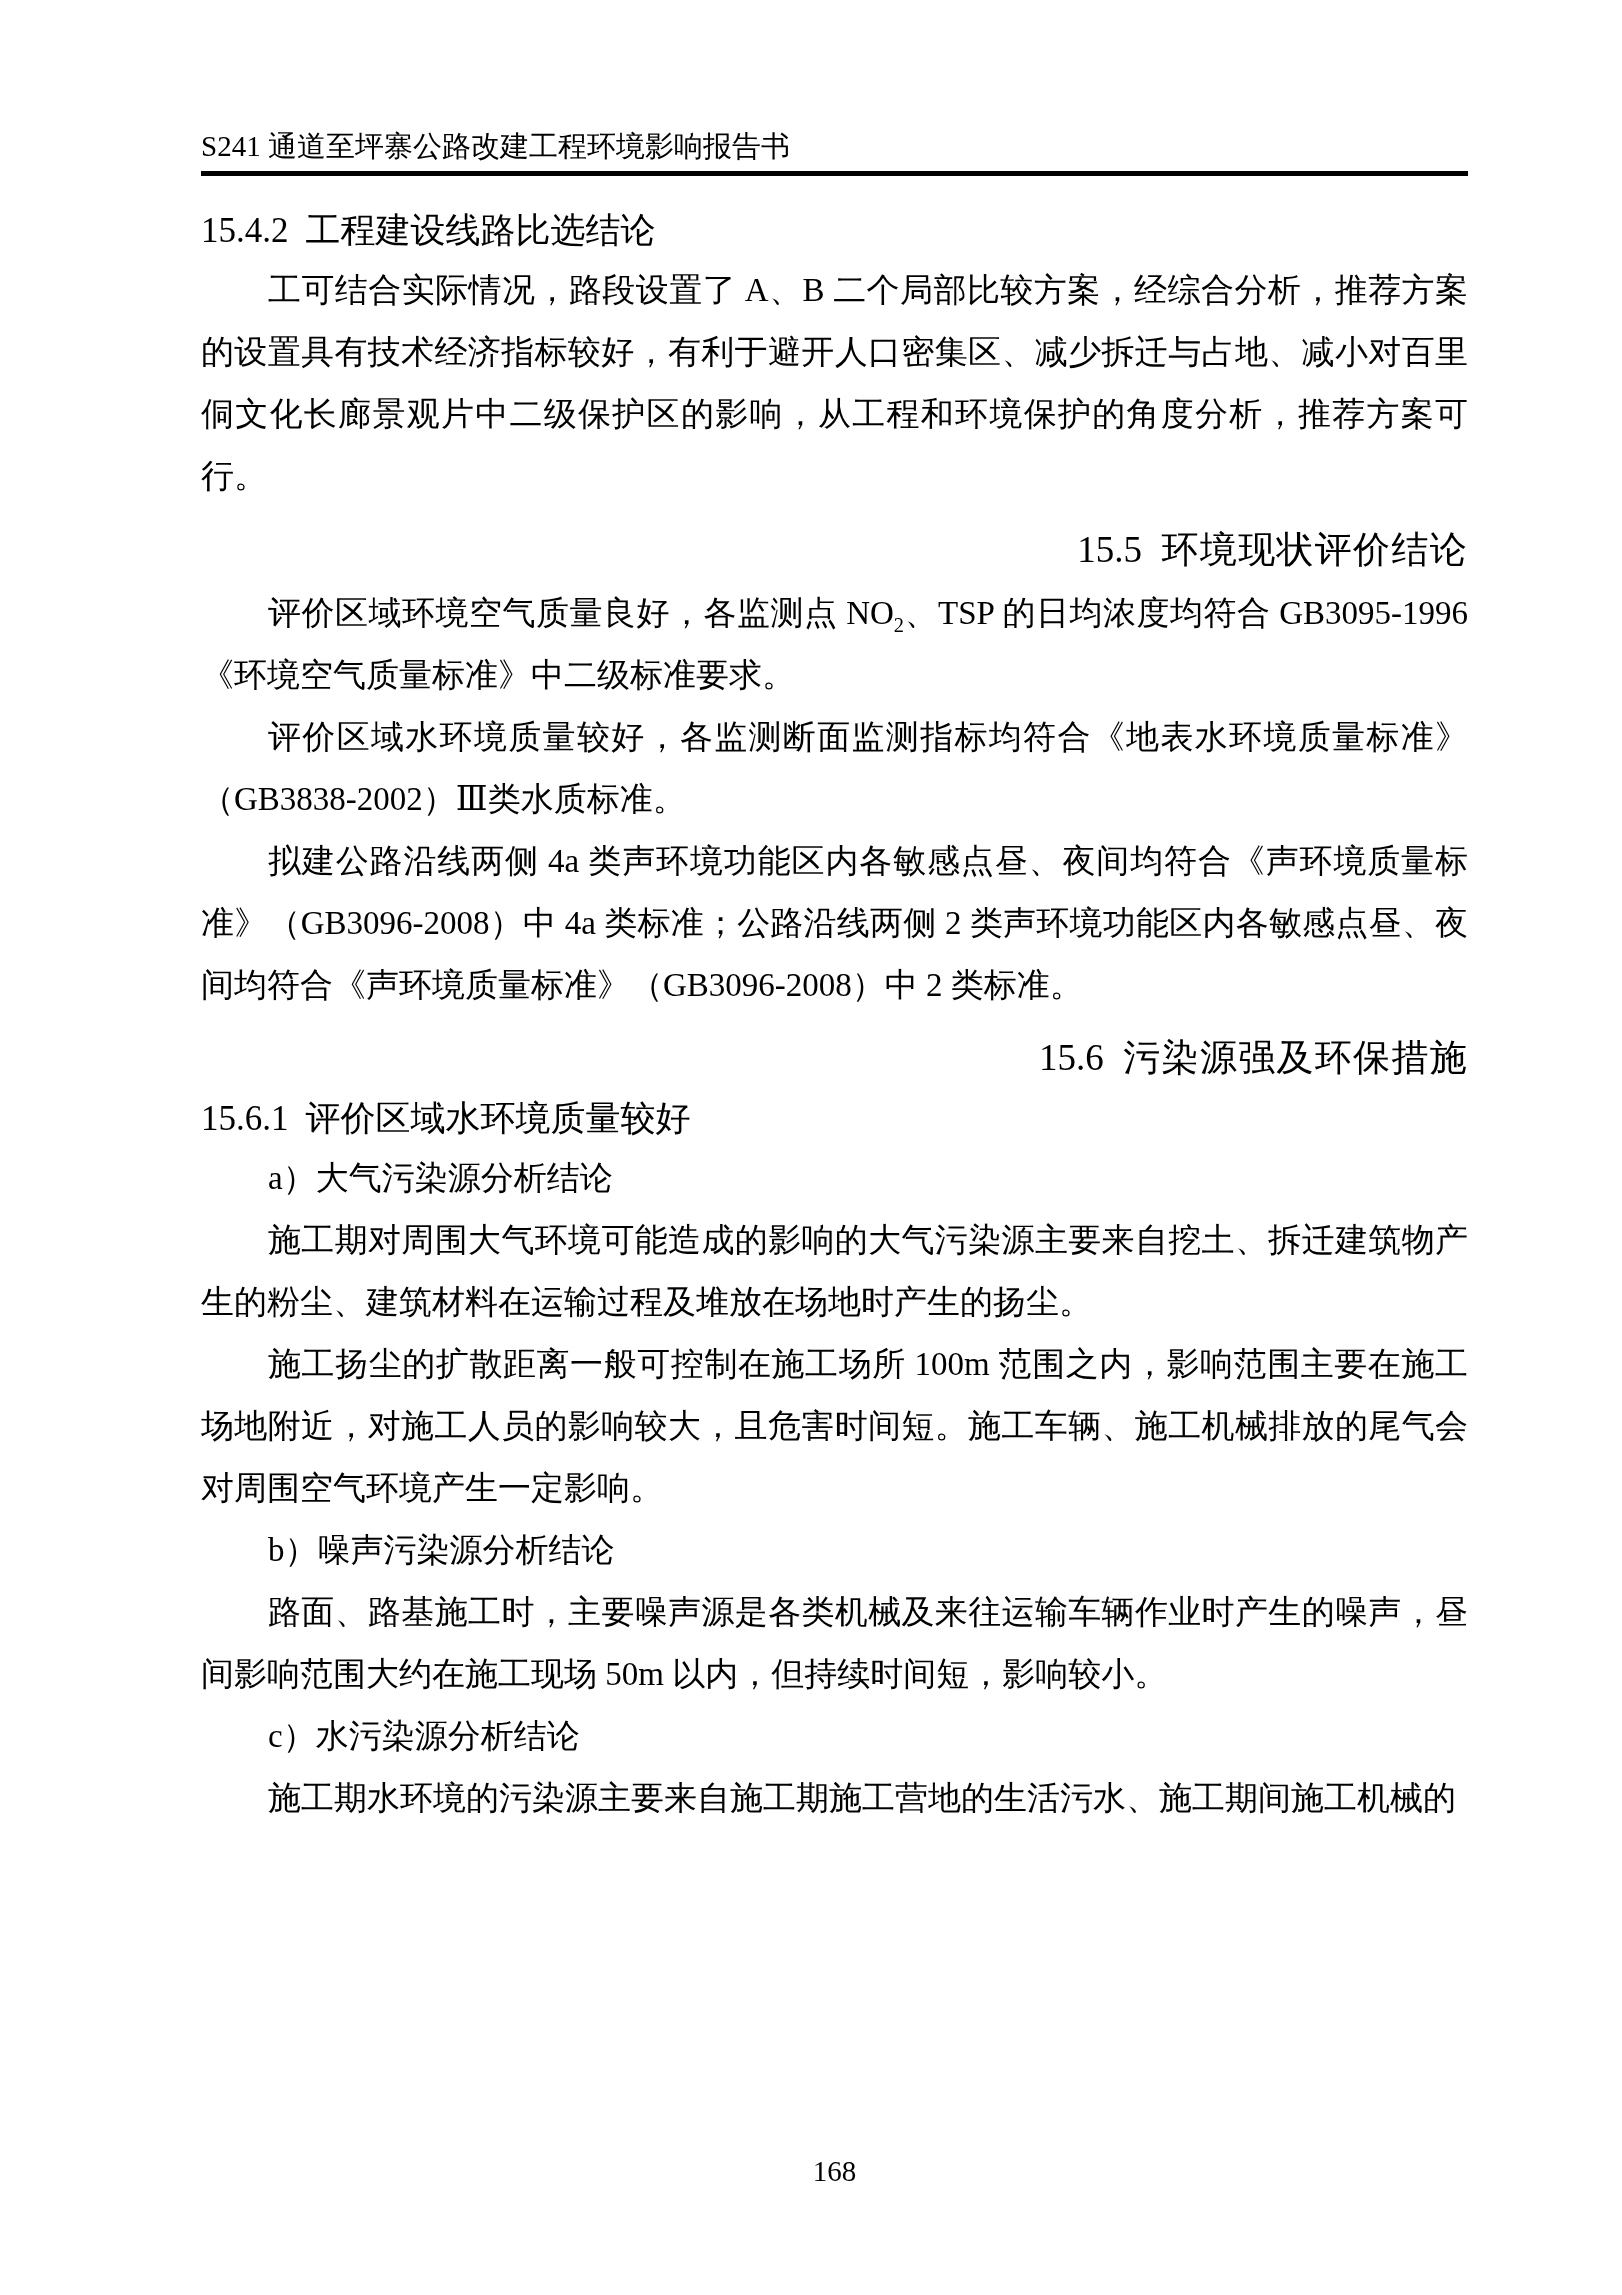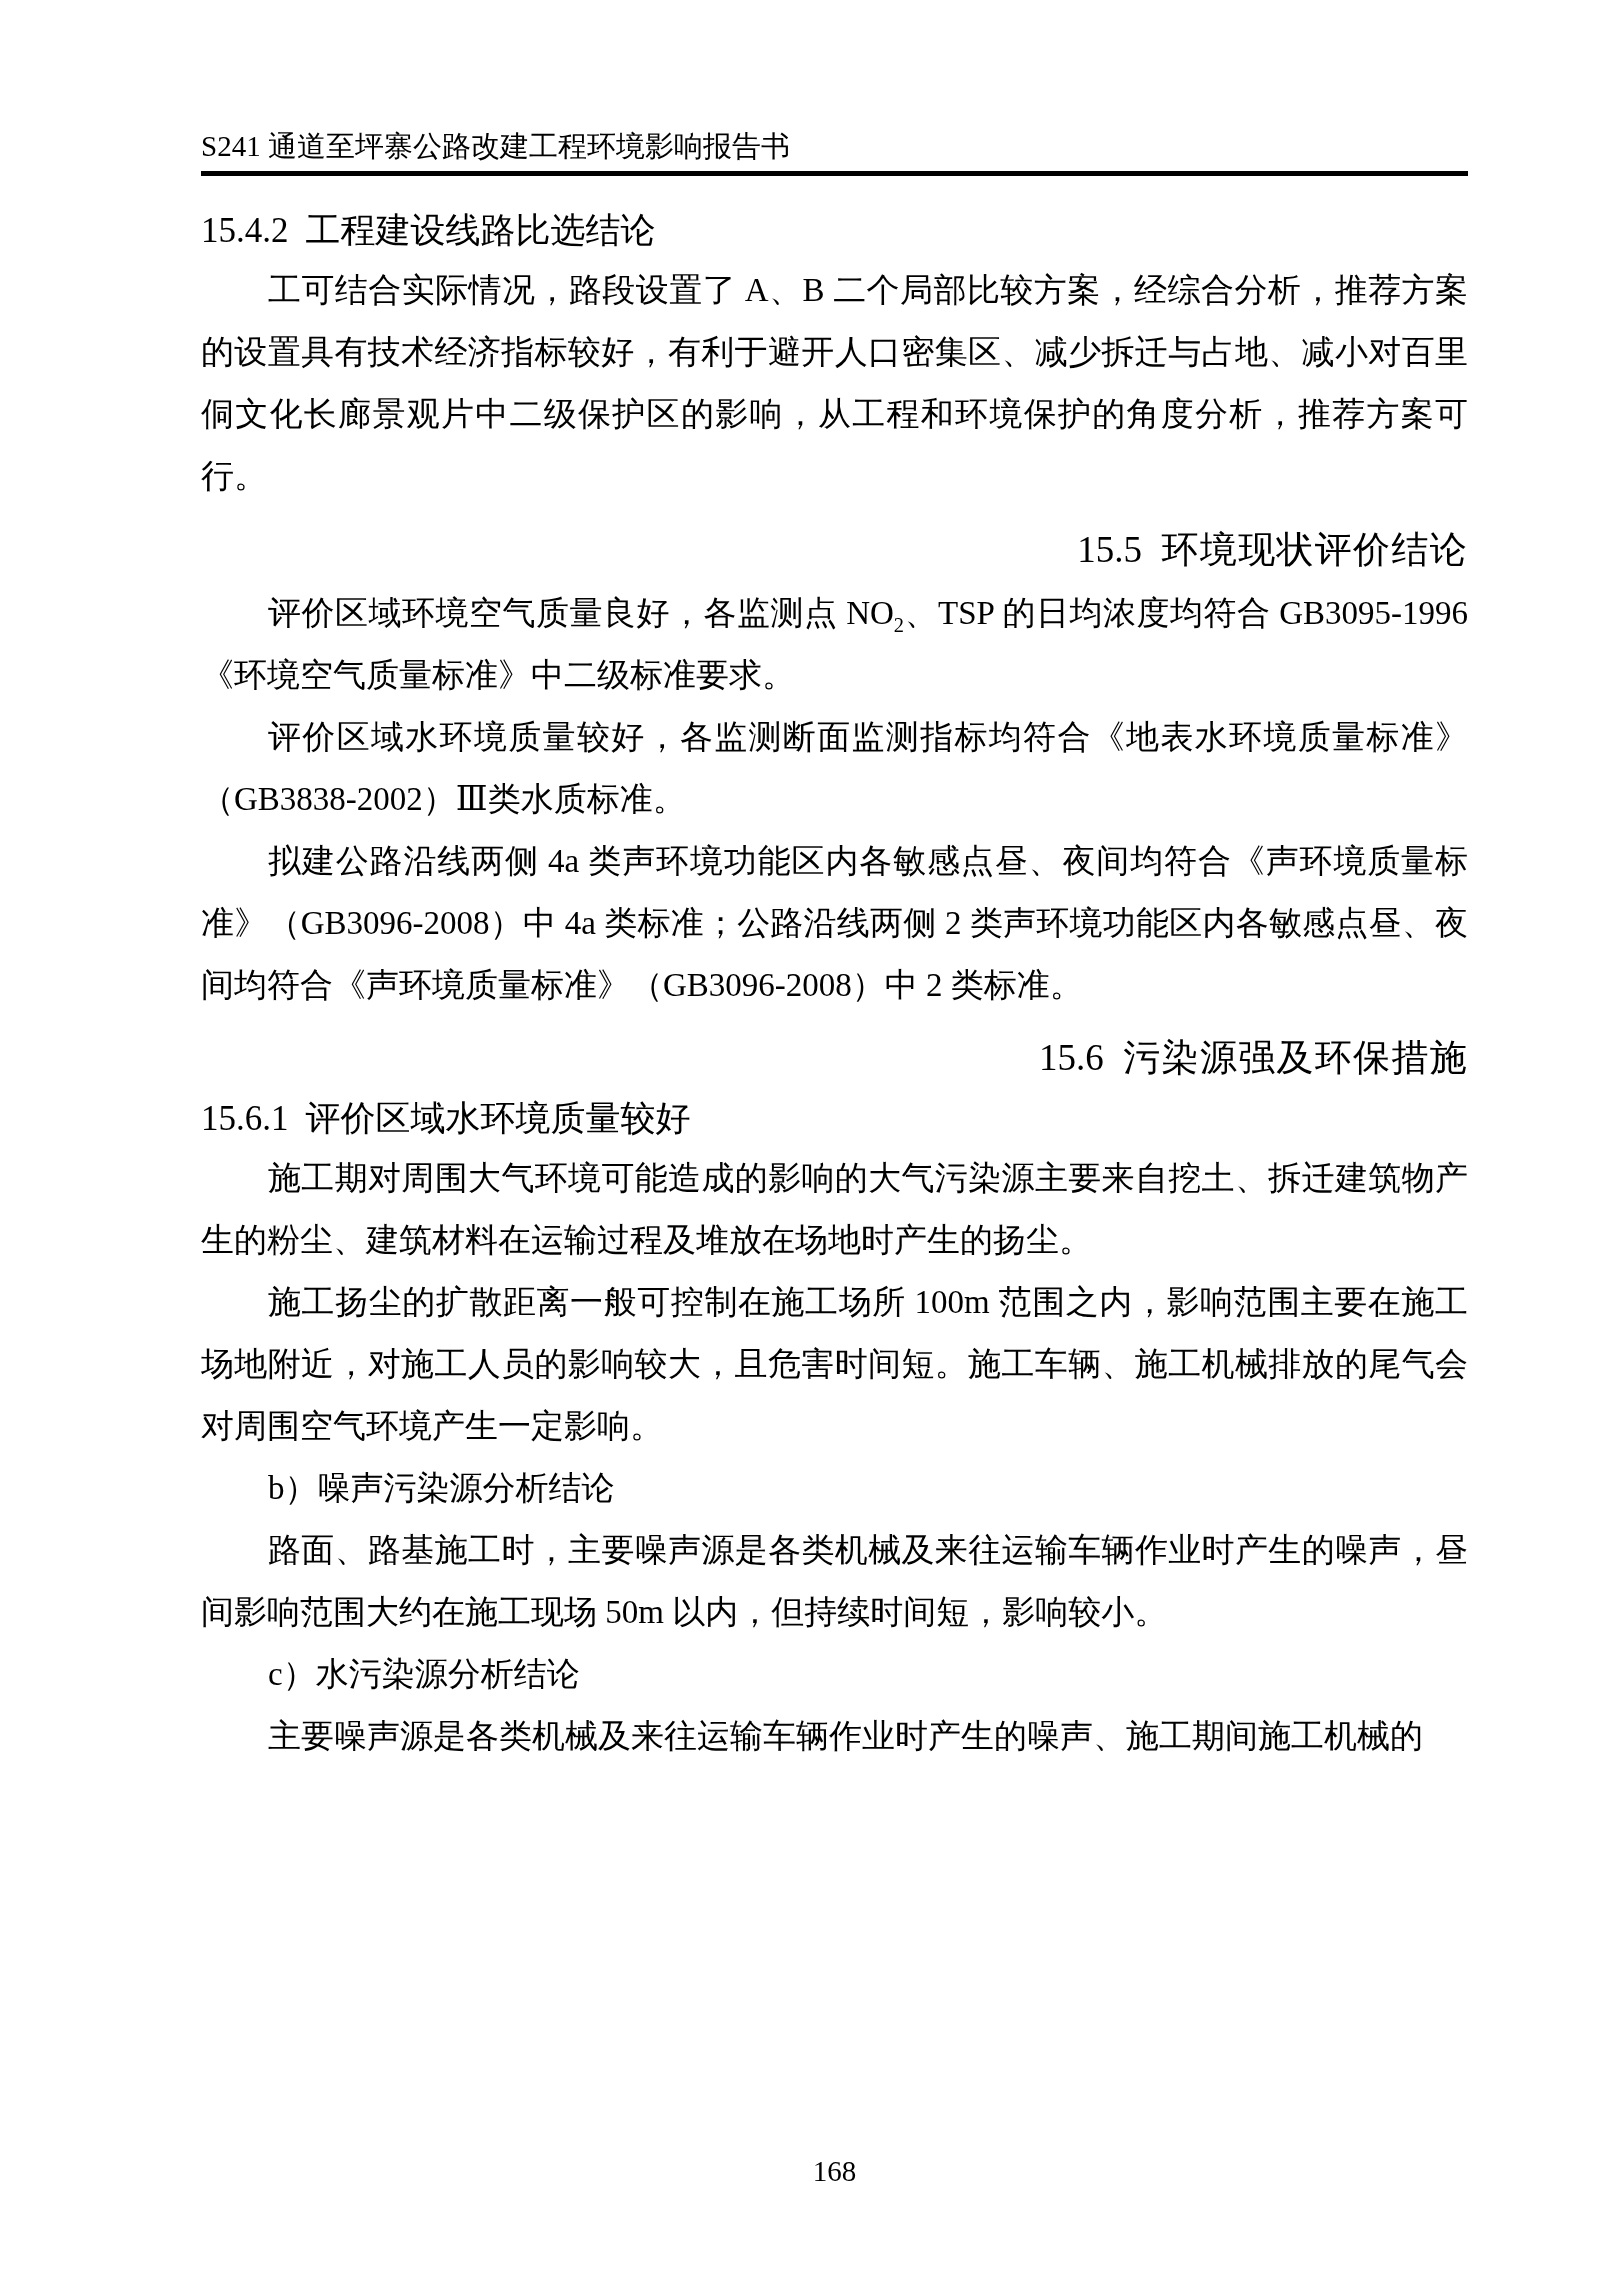--- a/index.html
+++ b/index.html
@@ -119,32 +119,33 @@
 
 
     <h2 class="sec">
       <span class="num">15.6</span><span class="ttl">污染源强及环保措施</span>
     </h2>
 
     <h3 class="subsec">
       <span class="num">15.6.1</span><span class="ttl">评价区域水环境质量较好</span>
     </h3>
 
+    <p class="item">a）大气污染源分析结论</p>
 
     <p class="body">施工期对周围大气环境可能造成的影响的大气污染源主要来自挖土、拆迁建筑物产生的粉尘、建筑材料在运输过程及堆放在场地时产生的扬尘。</p>
 
     <p class="body">施工扬尘的扩散距离一般可控制在施工场所 100m 范围之内，影响范围主要在施工场地附近，对施工人员的影响较大，且危害时间短。施工车辆、施工机械排放的尾气会对周围空气环境产生一定影响。</p>
 
     <p class="item">b）噪声污染源分析结论</p>
 
     <p class="body">路面、路基施工时，主要噪声源是各类机械及来往运输车辆作业时产生的噪声，昼间影响范围大约在施工现场 50m 以内，但持续时间短，影响较小。</p>
 
     <p class="item">c）水污染源分析结论</p>
 
-    <p class="body">主要噪声源是各类机械及来往运输车辆作业时产生的噪声、施工期间施工机械的</p>
+    <p class="body">施工期水环境的污染源主要来自施工期施工营地的生活污水、施工期间施工机械的</p>
 
   </div>
 
   <div class="footer">
     <span class="page-number">168</span>
   </div>
 
 </div>
 
 

